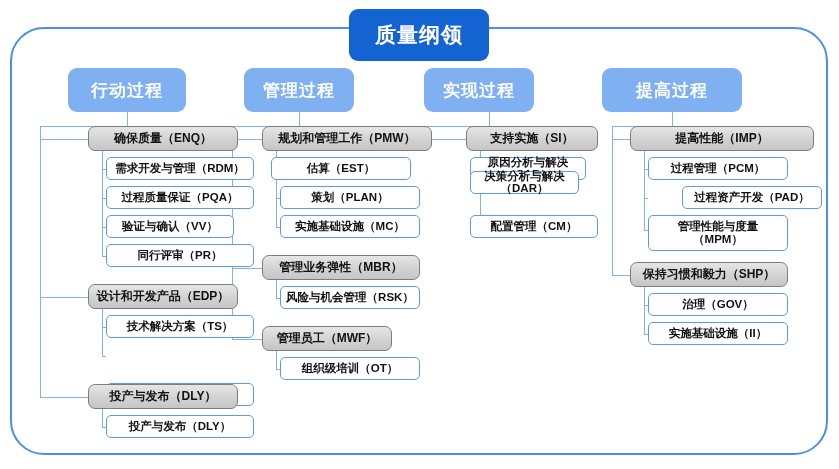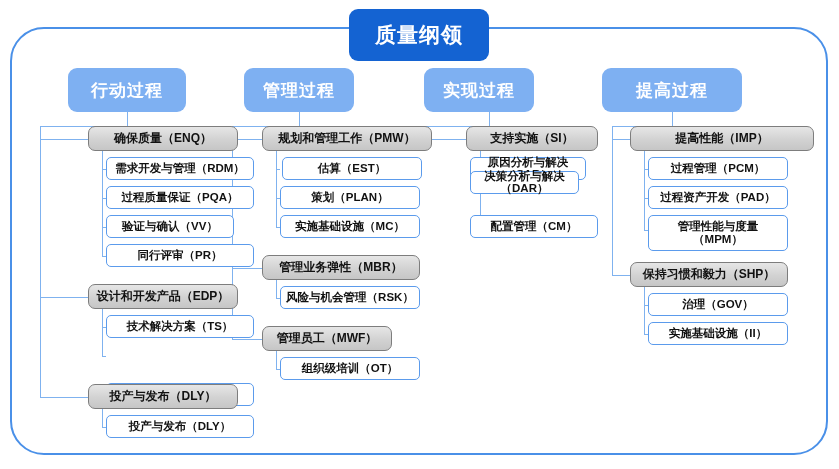--- a/index.html
+++ b/index.html
@@ -117,21 +117,21 @@
       <div class="h-line" style="left: 40px; top: 396.5px; width: 48px;"></div>
       <div class="leaf" style="left: 106px; top: 415px; width: 148px;">投产与发布（DLY）</div>
       <div class="h-line" style="left: 102px; top: 426.5px; width: 4px;"></div>
       <div class="v-line" style="left: 102px; top: 409px; height: 17.5px;"></div>
       <div class="v-line" style="left: 40px; top: 126px; height: 270.5px;"></div>
       <div class="col-head" style="left: 244px; top: 68px; width: 110px;">管理过程</div>
       <div class="v-line" style="left: 299px; top: 112px; height: 14px;"></div>
       <div class="h-line" style="left: 232px; top: 126px; width: 67px;"></div>
       <div class="grp" style="left: 262px; top: 126px; width: 170px;">规划和管理工作（PMW）</div>
       <div class="h-line" style="left: 232px; top: 138.5px; width: 30px;"></div>
-      <div class="leaf" style="left: 282px; top: 157px; width: 140px;">估算（EST）</div>
+      <div class="leaf" style="left: 271px; top: 157px; width: 140px;">估算（EST）</div>
       <div class="h-line" style="left: 276px; top: 168.5px; width: 4px;"></div>
       <div class="leaf" style="left: 280px; top: 186px; width: 140px;">策划（PLAN）</div>
       <div class="h-line" style="left: 276px; top: 197.5px; width: 4px;"></div>
       <div class="leaf" style="left: 280px; top: 215px; width: 140px;">实施基础设施（MC）</div>
       <div class="h-line" style="left: 276px; top: 226.5px; width: 4px;"></div>
       <div class="v-line" style="left: 276px; top: 151px; height: 75.5px;"></div>
       <div class="grp" style="left: 262px; top: 255px; width: 158px;">管理业务弹性（MBR）</div>
       <div class="h-line" style="left: 232px; top: 267.5px; width: 30px;"></div>
       <div class="leaf" style="left: 280px; top: 286px; width: 140px;">风险与机会管理（RSK）</div>
       <div class="h-line" style="left: 276px; top: 297.5px; width: 4px;"></div>
@@ -155,21 +155,21 @@
       <div class="h-line" style="left: 480px; top: 226.5px;"></div>
       <div class="v-line" style="left: 480px; top: 151px; height: 75.5px;"></div>
       <div class="v-line" style="left: 424px; top: 126px; height: 12.5px;"></div>
       <div class="col-head" style="left: 602px; top: 68px; width: 140px;">提高过程</div>
       <div class="v-line" style="left: 672px; top: 112px; height: 14px;"></div>
       <div class="h-line" style="left: 612px; top: 126px; width: 60px;"></div>
       <div class="grp" style="left: 630px; top: 126px; width: 184px;">提高性能（IMP）</div>
       <div class="h-line" style="left: 612px; top: 138.5px; width: 18px;"></div>
       <div class="leaf" style="left: 648px; top: 157px; width: 140px;">过程管理（PCM）</div>
       <div class="h-line" style="left: 644px; top: 168.5px; width: 4px;"></div>
-      <div class="leaf" style="left: 648px; top: 186px; width: 140px;">过程资产开发（PAD）</div>
+      <div class="leaf" style="left: 682px; top: 186px; width: 140px;">过程资产开发（PAD）</div>
       <div class="h-line" style="left: 644px; top: 197.5px; width: 4px;"></div>
       <div class="leaf two-line" style="left: 648px; top: 215px; width: 140px;">管理性能与度量<br>（MPM）</div>
       <div class="h-line" style="left: 644px; top: 230px; width: 4px;"></div>
       <div class="v-line" style="left: 644px; top: 151px; height: 79px;"></div>
       <div class="grp" style="left: 630px; top: 262px; width: 158px;">保持习惯和毅力（SHP）</div>
       <div class="h-line" style="left: 612px; top: 274.5px; width: 18px;"></div>
       <div class="leaf" style="left: 648px; top: 293px; width: 140px;">治理（GOV）</div>
       <div class="h-line" style="left: 644px; top: 304.5px; width: 4px;"></div>
       <div class="leaf" style="left: 648px; top: 322px; width: 140px;">实施基础设施（II）</div>
       <div class="h-line" style="left: 644px; top: 333.5px; width: 4px;"></div>

